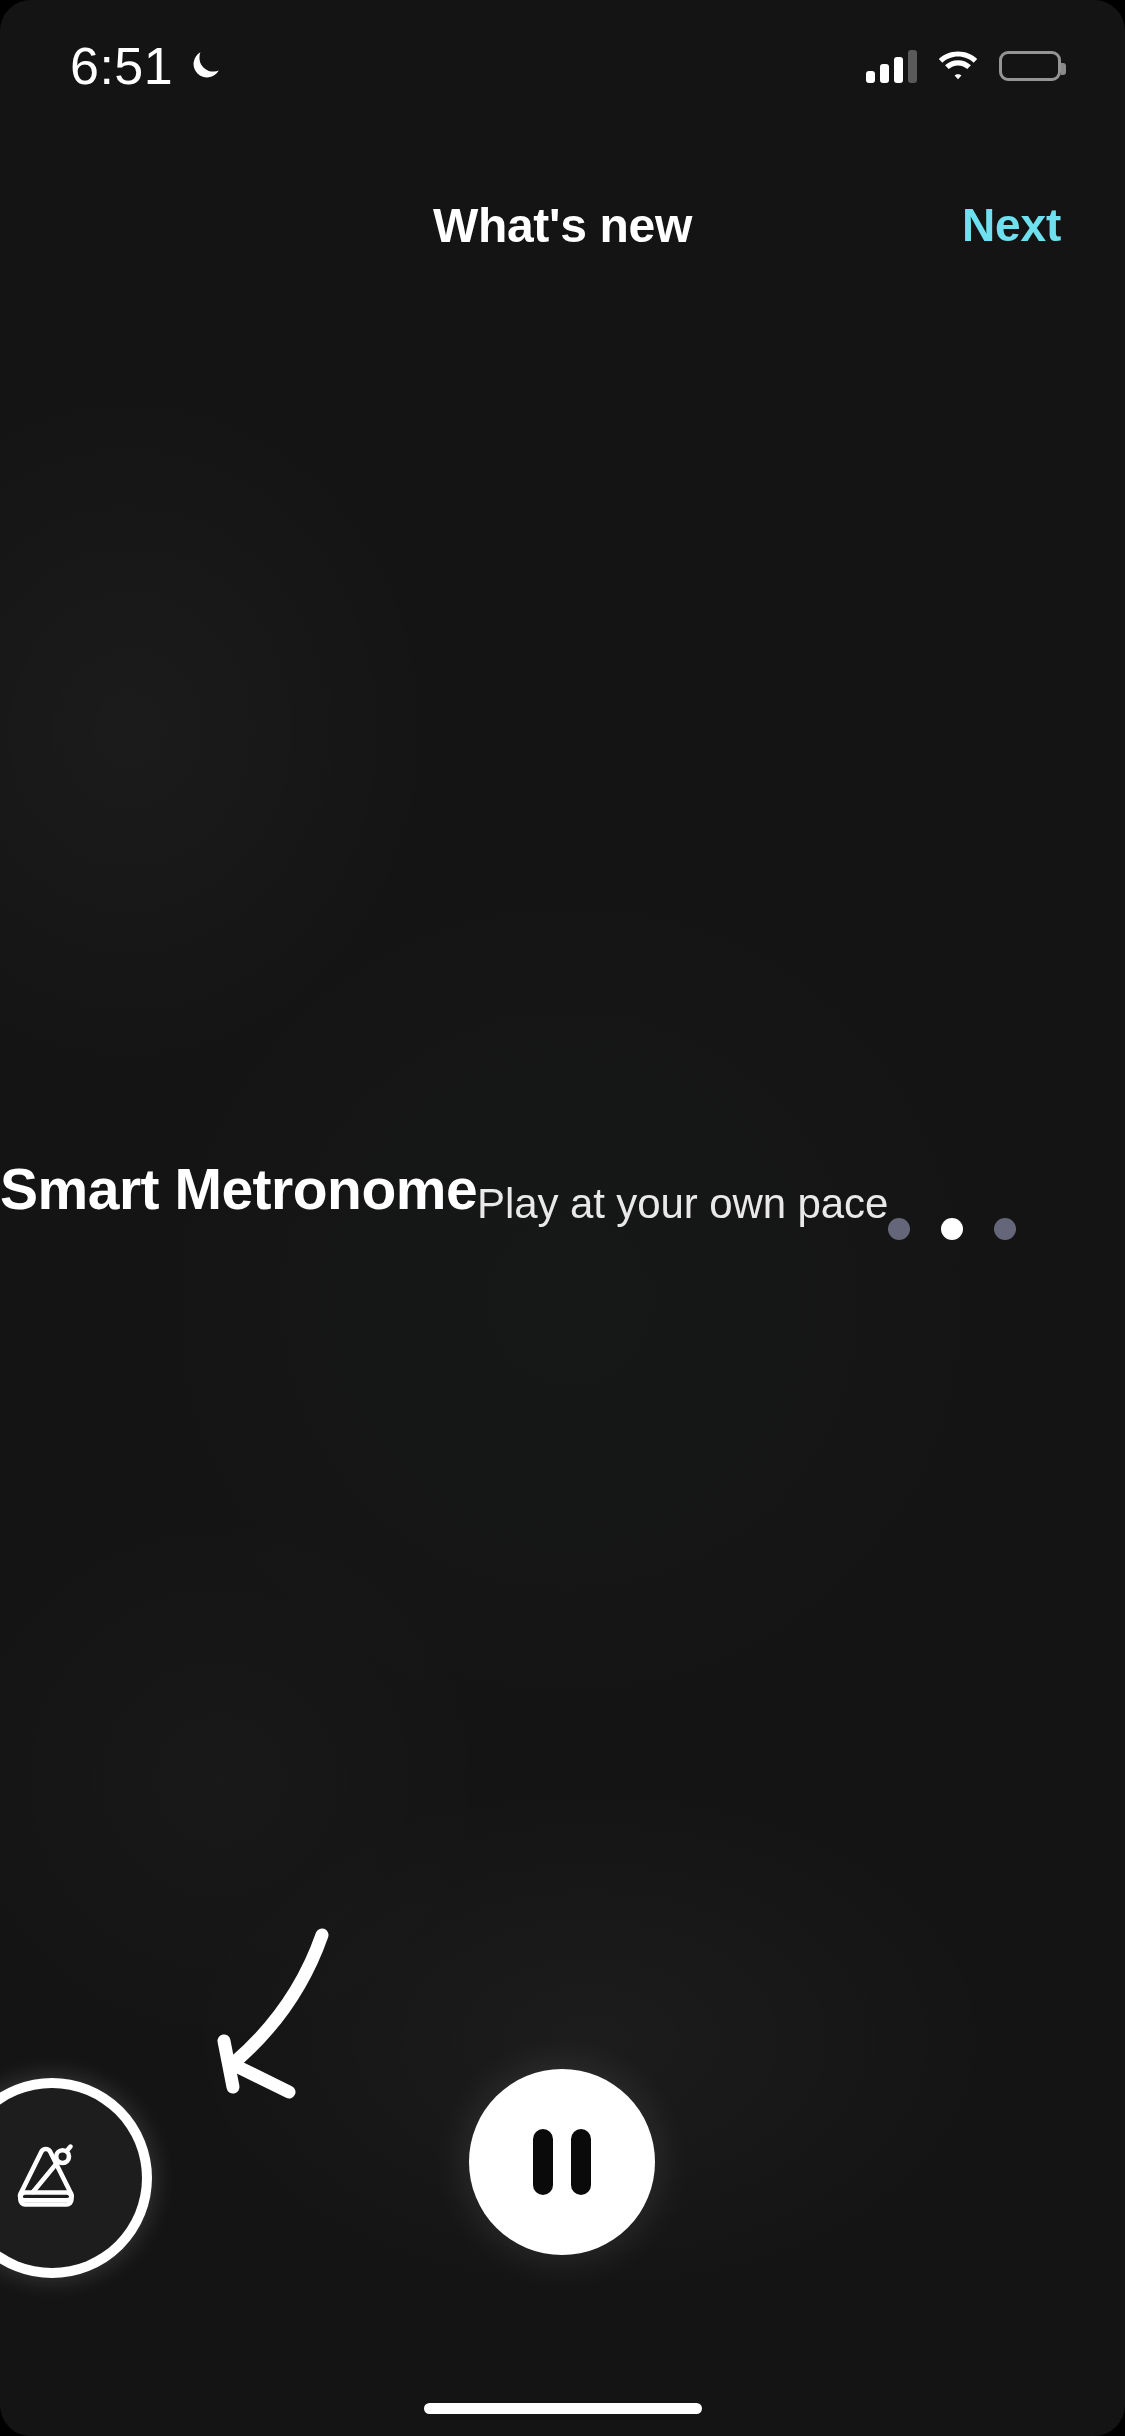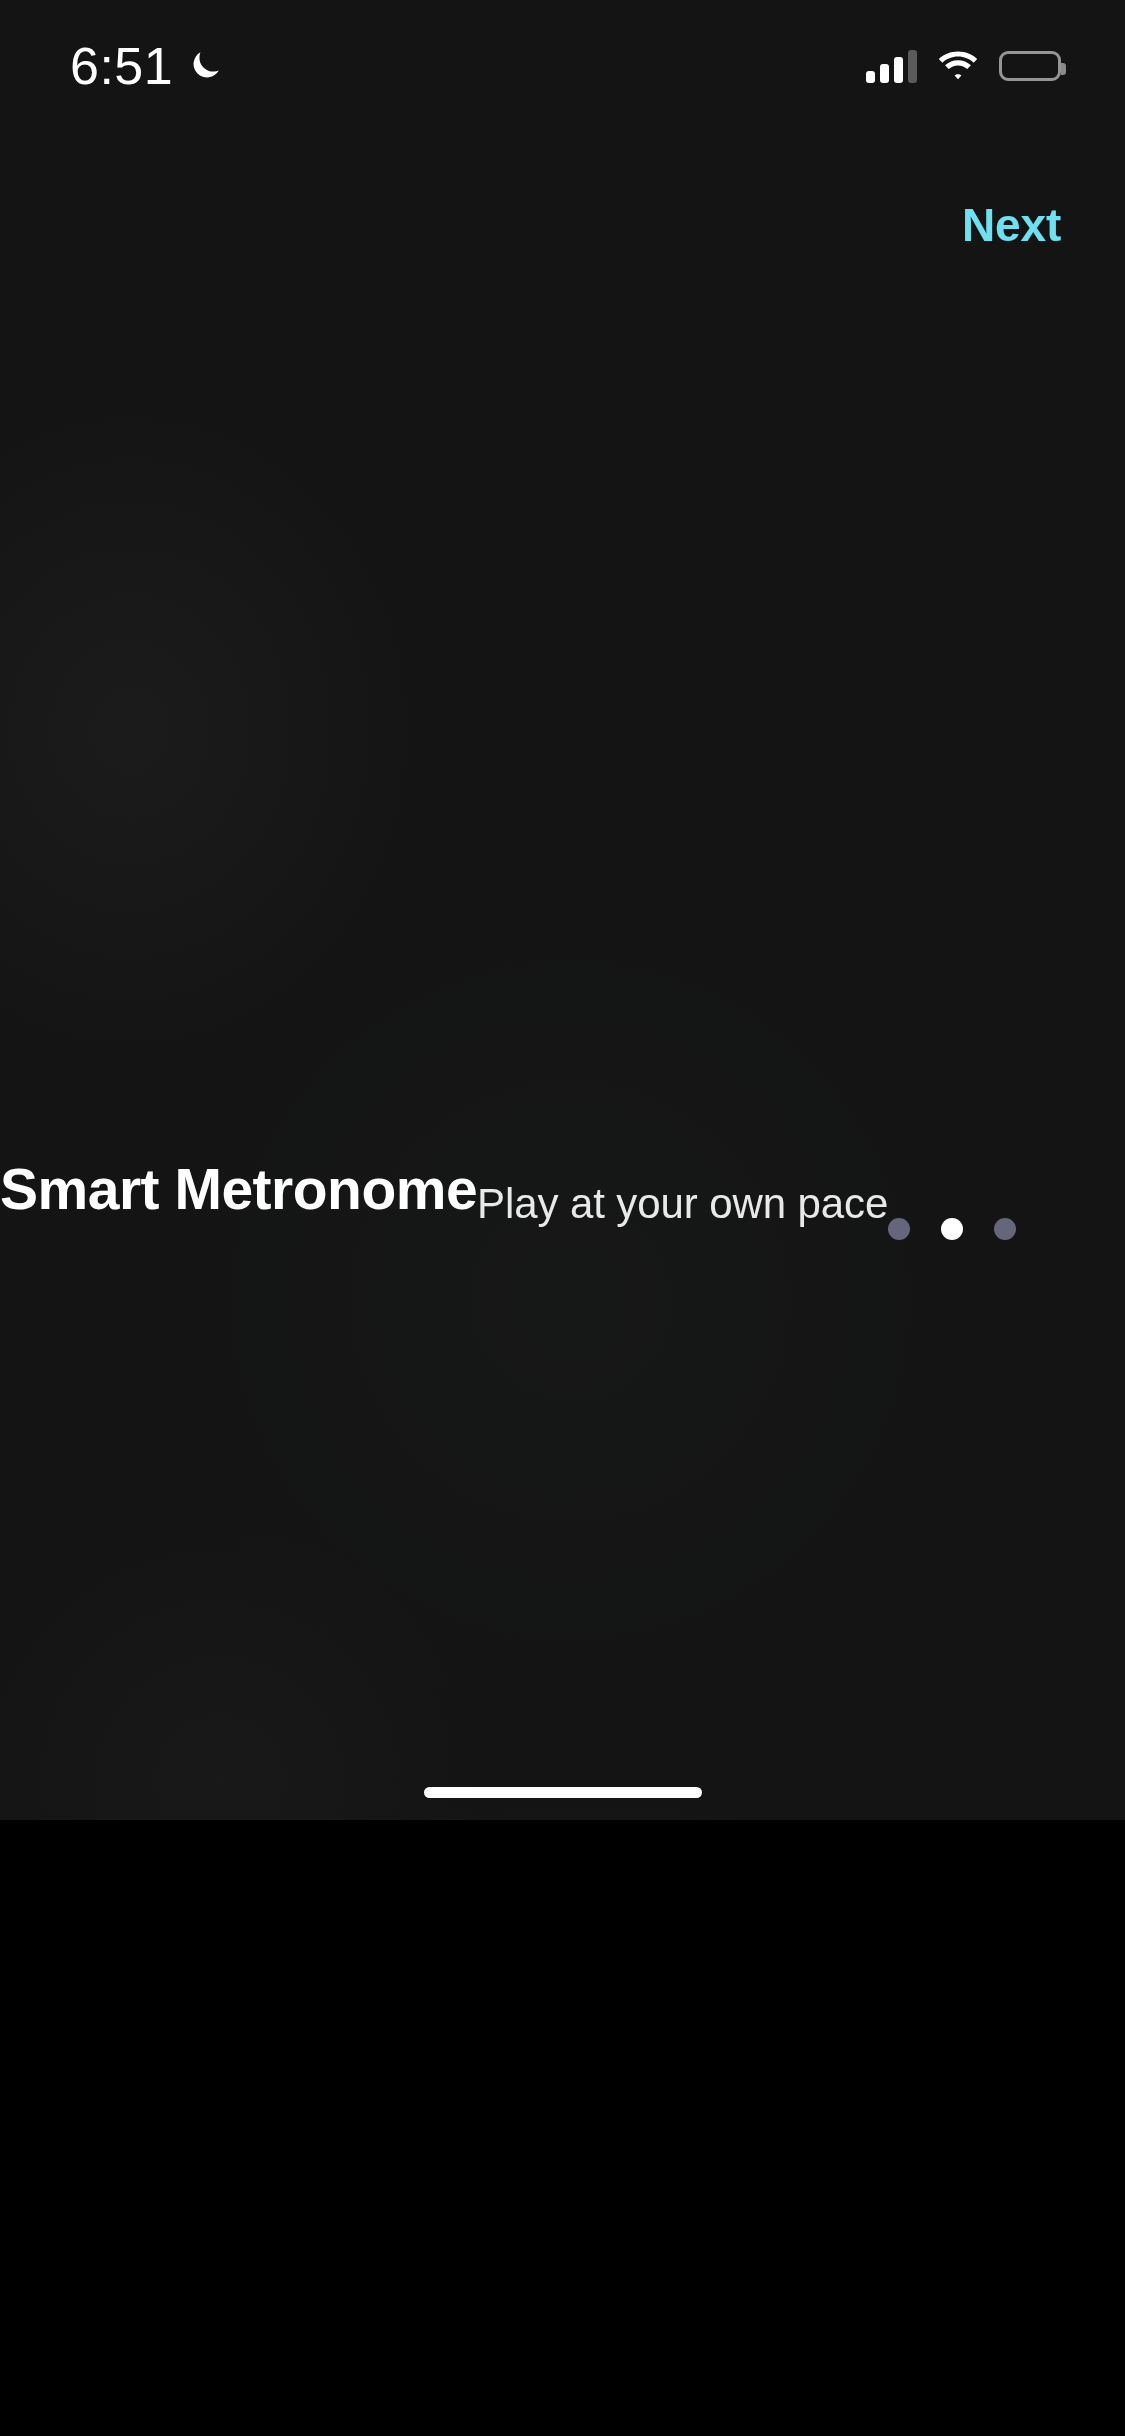--- a/index.html
+++ b/index.html
@@ -4,23 +4,24 @@
 <style>
   * { margin:0; padding:0; box-sizing:border-box; }
   html, body {
     width:1125px; height:2436px;
     background:#000;
     font-family:"Liberation Sans", sans-serif;
     overflow:hidden;
   }
   .phone {
     position:relative;
-    width:1125px; height:1820px;
+    width:1125px; height:2436px;
     background:#141414;
     overflow:hidden;
+    border-radius:31px;
   }
   
   .bg-glow-a, .bg-glow-b, .bg-glow-c, .bg-glow-d {
     position:absolute; border-radius:50%; pointer-events:none;
   }
   .bg-glow-a { left:-180px; top:380px;  width:620px; height:700px;
     background:radial-gradient(closest-side, rgba(255,255,255,.030), rgba(255,255,255,0)); }
   .bg-glow-b { left:120px; top:850px; width:900px; height:900px;
     background:radial-gradient(closest-side, rgba(120,160,170,.022), rgba(255,255,255,0)); }
   .bg-glow-c { left:180px; top:1780px; width:820px; height:520px;
@@ -160,20 +161,21 @@
           <path d="M21 24.2c1.3 0 2.5.5 3.4 1.3L21 29.2l-3.4-3.7c.9-.8 2.1-1.3 3.4-1.3z" fill="#fff"></path>
         </svg>
       </span>
       <span class="battery">
         <span class="fill"></span>
       </span>
     </div>
   </div>
 
   <div class="header">
+    <div class="header-title">What's new</div>
     <button class="header-next">Next</button>
   </div>
 
   <div class="slide">
     <div class="slide-title">Smart Metronome</div>
     <div class="slide-subtitle">Play at your own pace</div>
     <div class="dots">
       <span class="dot"></span>
       <span class="dot active"></span>
       <span class="dot"></span>

